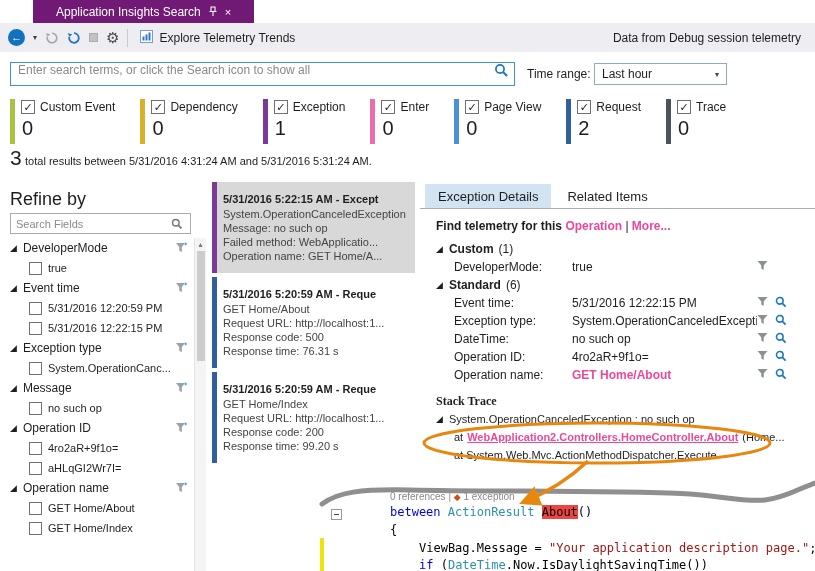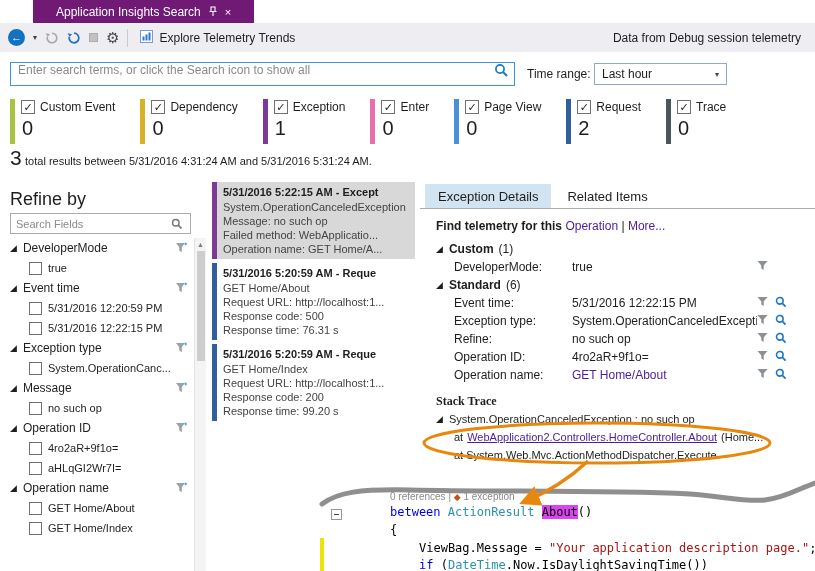--- a/index.html
+++ b/index.html
@@ -59,33 +59,33 @@
   .o-row { height:20px; display:flex; align-items:center; gap:6px; padding-left:29px; font-size:11px; cursor:pointer; }
   .vscroll { position:absolute; left:194px; top:58px; bottom:0; width:12px; background:#F4F4F4; border-left:1px solid #E4E4E4; text-align:center; cursor:pointer; }
   .sb-up { display:block; font-size:7px; color:#7A7A7A; margin-top:3px; }
   .sb-thumb { display:block; width:8px; height:110px; background:#CDCDCD; margin:3px auto 0; }
 
   
   .results { position:absolute; left:212px; top:182px; width:203px; }
   .result { display:flex; margin-bottom:4px; background:#fff; cursor:pointer; }
   .result.selected { background:#D8D8D8; }
   .rbar { width:5px; flex:none; }
-  .rbody { padding:3px 6px; overflow:hidden; flex:1; }
+  .rbody { padding:10px 6px; overflow:hidden; flex:1; }
   .rtitle { font-weight:bold; font-size:11px; line-height:15px; white-space:nowrap; overflow:hidden; }
   .rline { font-size:11px; line-height:14px; color:#444; white-space:nowrap; overflow:hidden; }
   .rline.wrap { white-space:normal; word-break:break-all; }
 
   
   .details { position:absolute; left:420px; top:182px; right:0; bottom:0; }
   .dtabs { position:absolute; left:0; right:0; top:0; height:27px; border-bottom:1px solid #ACACAC; display:flex; align-items:flex-end; padding-left:5px; gap:3px; }
   .dtab { font-size:13px; padding:5px 13px 4px; cursor:pointer; }
   .dtab.active { background:#D2E3F2; }
   .find-row { position:absolute; left:16px; top:37px; font-size:12px; }
   .b { font-weight:bold; }
-  .lnk { color:#4c1d95; cursor:pointer; }
+  .lnk { color:#ec4899; cursor:pointer;font-weight:bold; }
   .lnk.u { text-decoration:underline; }
   .dbody { position:absolute; left:0; right:0; top:58px; }
   .d-h { height:18px; display:flex; align-items:center; padding-left:16px; font-size:12px; }
   .d-h .hl { font-weight:bold; margin-right:5px; }
   .d-row { height:18px; display:flex; align-items:center; padding-left:34px; padding-right:28px; font-size:12px; }
   .d-label { width:118px; flex:none; }
   .d-value { flex:1; white-space:nowrap; overflow:hidden; }
   .d-icons { display:flex; align-items:center; gap:7px; }
   .stack-title { height:18px; margin-top:8px; display:flex; align-items:center; padding-left:16px; font-weight:bold; font-size:12px;font-family:Liberation Serif, serif; }
   .s-line { height:18px; display:flex; align-items:center; font-size:11px; white-space:nowrap; }
@@ -94,21 +94,21 @@
 
   
   .codeblock { position:absolute; left:318px; top:486px; right:0; bottom:0; background:#fff; z-index:10; font-family:"DejaVu Sans Mono","Liberation Mono",monospace; }
   .codelens { position:absolute; left:72px; top:5px; font-family:"Liberation Sans",sans-serif; font-size:10px; color:#888; }
   .diamond { color:#C4531B; font-size:9px; }
   .fold { position:absolute; left:13px; top:23px; width:11px; height:11px; border:1px solid #989898; background:#fff; display:flex; align-items:center; justify-content:center; cursor:pointer; }
   .fold-minus { width:5px; height:1px; background:#444; }
   .cl { position:absolute; left:72px; font-size:12px; white-space:pre; color:#000; }
   .l1 { top:19px; } .l2 { top:37px; } .l3 { top:55px; left:101px; } .l4 { top:72px; left:101px; }
   .kw { color:#0000E6; } .ty { color:#2B91AF; } .str { color:#A31515; }
-  .hlname { background:#d946ef; }
+  .hlname { background:#ef4444; }
   .change-bar { position:absolute; left:2px; top:52px; width:4px; height:34px; background:#F0E30B; }
 
   
   .overlay { position:absolute; inset:0; z-index:50; pointer-events:none; }
 </style>
 </head>
 <body>
 
 <div class="app">
 
@@ -451,21 +451,21 @@
             <span><svg width="11" height="11" viewBox="0 0 11 11">
                 <path d="M0.5 1h10L6.7 5.5V10L4.3 8.5v-3z" fill="#8A9096"></path>
               </svg></span>
             <span><svg width="12" height="12" viewBox="0 0 12 12">
                 <circle cx="4.8" cy="4.8" r="3.3" fill="none" stroke="#1C78C0" stroke-width="1.6"></circle>
                 <path d="M7.4 7.4l3.2 3.2" stroke="#1C78C0" stroke-width="1.8"></path>
               </svg></span>
           </span>
       </div>
       <div class="d-row">
-        <span class="d-label">Refine:</span>
+        <span class="d-label">DateTime:</span>
         <span class="d-value">no such op</span>
         <span class="d-icons">
             <span><svg width="11" height="11" viewBox="0 0 11 11">
                 <path d="M0.5 1h10L6.7 5.5V10L4.3 8.5v-3z" fill="#8A9096"></path>
               </svg></span>
             <span><svg width="12" height="12" viewBox="0 0 12 12">
                 <circle cx="4.8" cy="4.8" r="3.3" fill="none" stroke="#1C78C0" stroke-width="1.6"></circle>
                 <path d="M7.4 7.4l3.2 3.2" stroke="#1C78C0" stroke-width="1.8"></path>
               </svg></span>
           </span>

